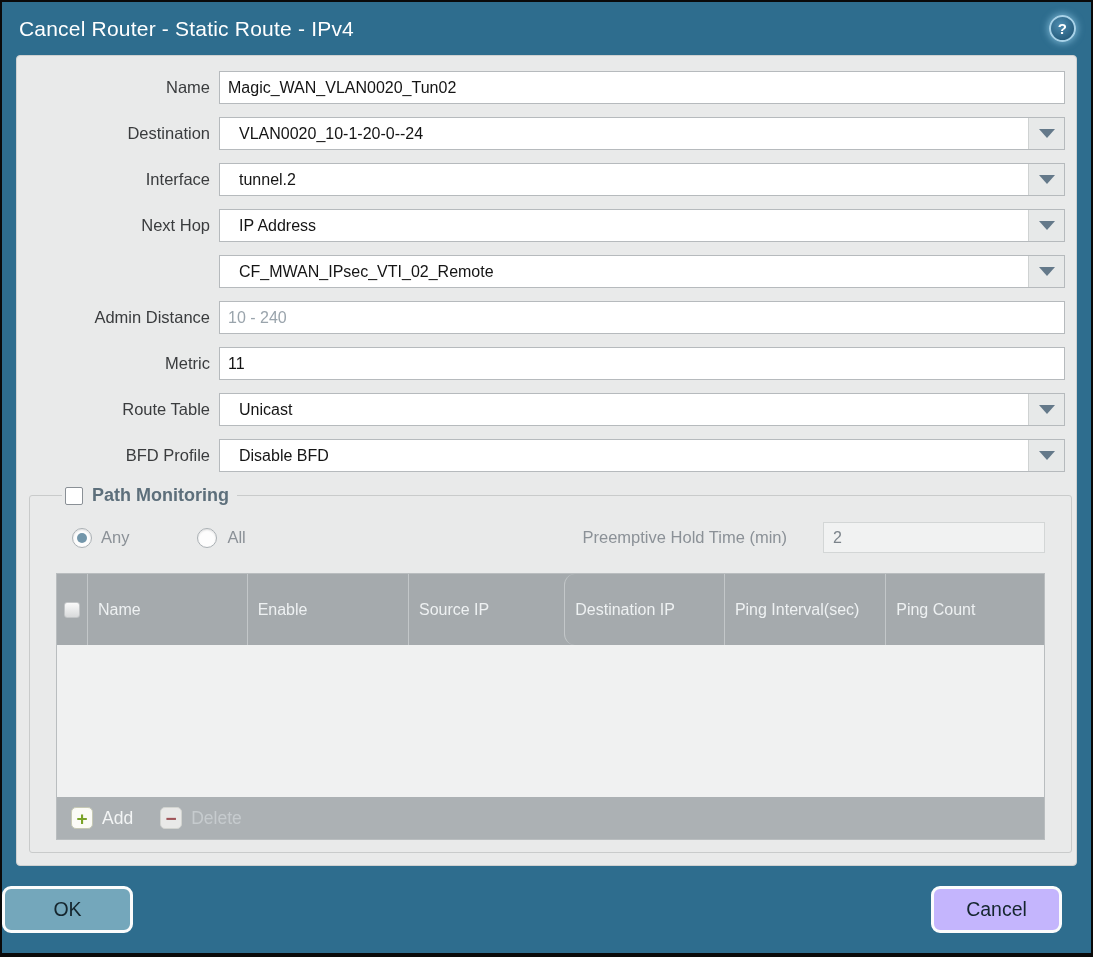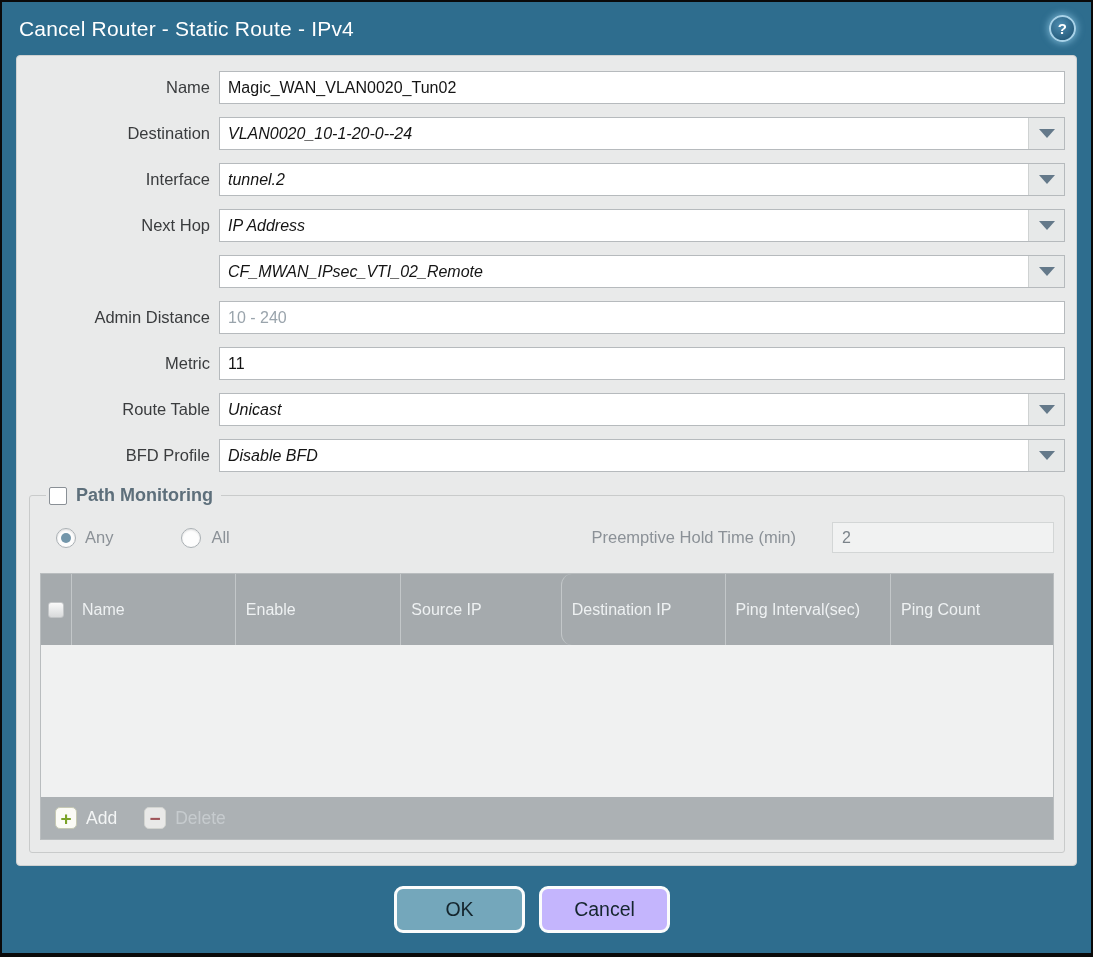--- a/index.html
+++ b/index.html
@@ -55,41 +55,40 @@
   .text-input {
     font-family: "Liberation Sans", sans-serif;
     font-size: 16px; color: #141414; padding: 12px 8px; outline: none;
   }
   .text-input::placeholder { color: #9aa4ac; opacity: 1; }
 
   .combo { display: flex; }
   .combo .combo-text {
     flex: 1; border: none; height: 100%;
     font-family: "Liberation Sans", sans-serif;
-    font-size: 16px; color: #141414; padding: 0 8px; outline: none;
+    font-size: 16px; color: #141414; padding: 0 19px; outline: none;
     background: transparent;
-    font-style: italic;
   }
   .combo .drop-btn {
     flex: 0 0 36px; height: 100%;
     background: #e7e9e9; border: none; border-left: 1px solid #cfd2d2;
     display: flex; align-items: center; justify-content: center;
     cursor: pointer;
   }
   .tri-down {
     width: 0; height: 0;
     border-left: 8px solid transparent; border-right: 8px solid transparent;
     border-top: 9px solid #64798a;
   }
 
   
   fieldset.pm {
-    margin: 5px 11px 0 12px; height: 368px;
+    margin: 5px 4px 0 12px; height: 368px;
     border: 1px solid #c9cbcb; border-radius: 3px;
-    padding: 0 10px;
+    padding: 0 26px;
   }
   fieldset.pm legend {
     margin-left: 6px; padding: 0 8px 0 3px;
     display: flex; align-items: center; gap: 9px;
   }
   .pm-checkbox {
     width: 18px; height: 18px;
     background: #ffffff; border: 1px solid #8a9096; border-radius: 2px;
     display: inline-block; cursor: pointer;
   }
@@ -157,21 +156,21 @@
     display: flex; align-items: center; justify-content: center;
     font-weight: bold; font-size: 19px; line-height: 1;
   }
   .add-btn { color: #f3f5f5; }
   .add-btn .tool-icon { background: #fbfbf6; border: 1px solid #c6c9b4; color: #7aa328; }
   .delete-btn { color: #c6cbce; cursor: default; }
   .delete-btn .tool-icon { background: #f0f0ee; border: 1px solid #d7d8d4; color: #9e4a50; opacity: .9; }
 
   
   .dlg-footer {
-    flex: 1; display: flex; align-items: center; justify-content: center;
+    flex: 1; display: flex; align-items: center; justify-content: space-between;
     padding-right: 29px; gap: 14px;
   }
   .dlg-btn {
     width: 131px; height: 47px;
     border: 3px solid #fbfcfc; border-radius: 9px;
     font-family: "Liberation Sans", sans-serif;
     font-size: 19.5px; color: #15262e;
     display: flex; align-items: center; justify-content: center;
     cursor: pointer;
   }

